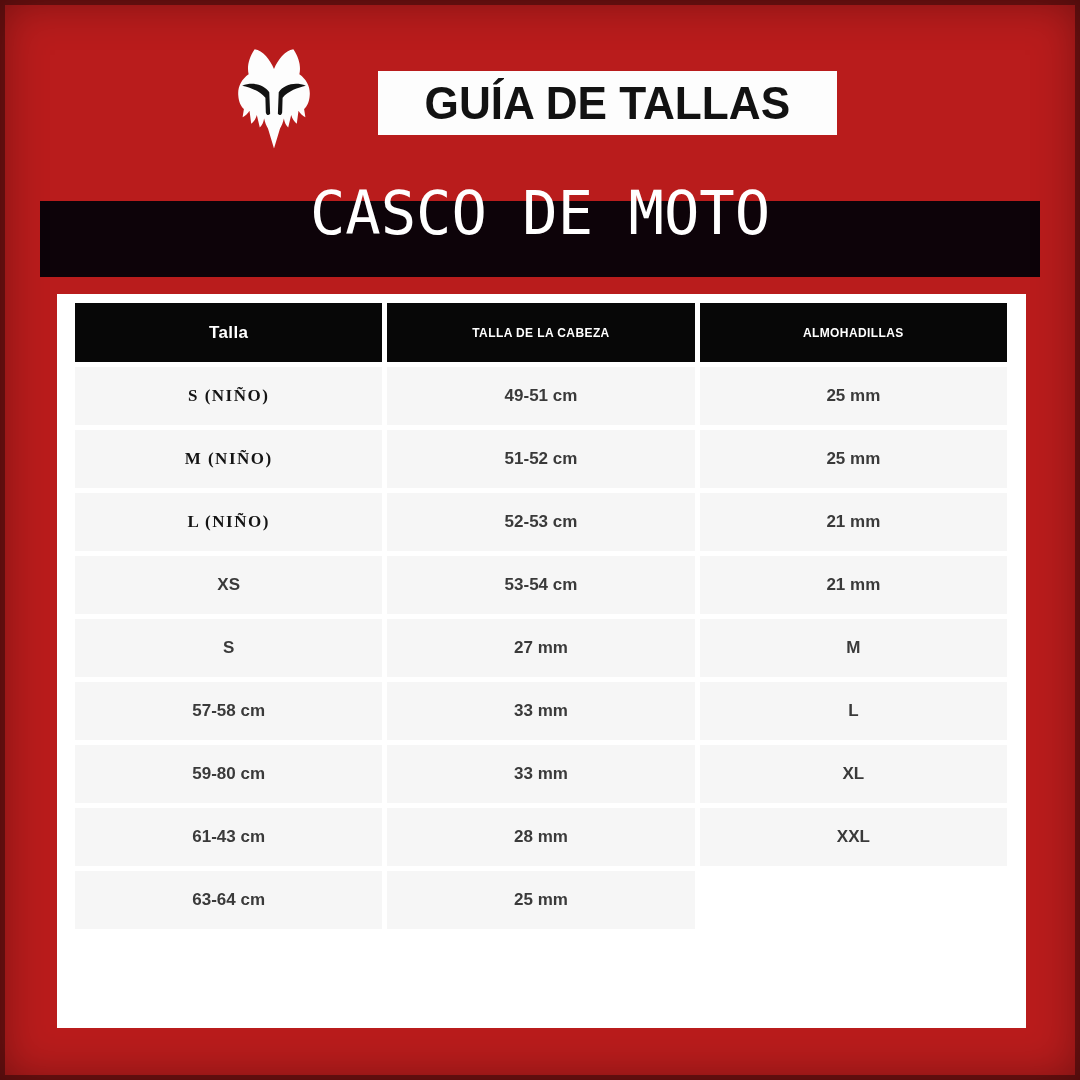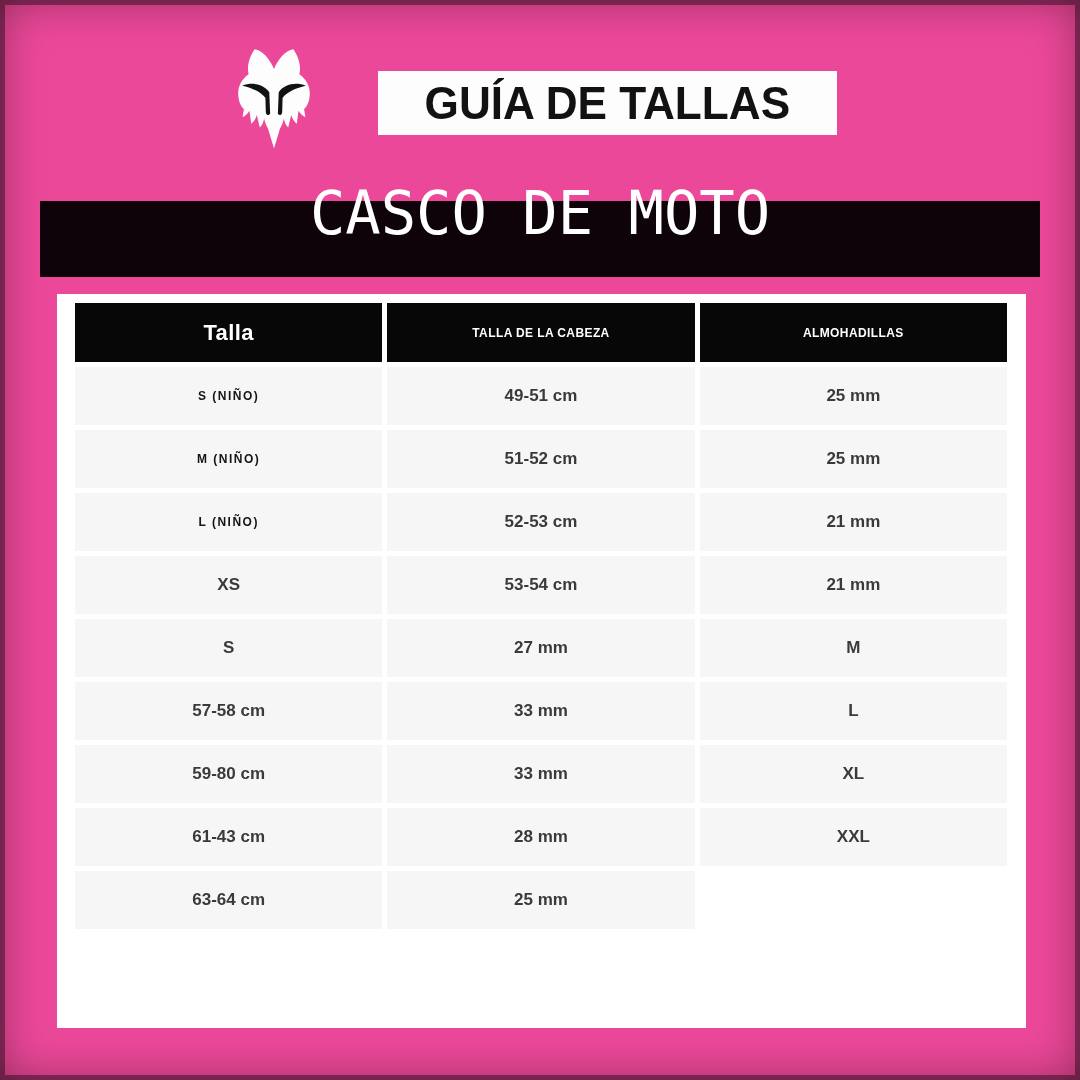--- a/index.html
+++ b/index.html
@@ -1,18 +1,18 @@
 <!DOCTYPE html>
 <html><head>
 <meta charset="utf-8">
 <style>
   html,body{margin:0;padding:0;background:#000;}
   .page{
     position:relative;width:1080px;height:1080px;overflow:hidden;
-    background:#ec4899;
+    background:#b91c1c;
     font-family:"Liberation Sans",sans-serif;
   }
   .page::after{
     content:"";position:absolute;inset:0;pointer-events:none;
     box-shadow:inset 0 0 0 5px rgba(0,0,0,.38), inset 0 0 46px rgba(0,0,0,.38);
   }
   
   .logo{position:absolute;left:231px;top:47px;width:86px;height:106px;}
   .logo svg{width:100%;height:100%;display:block;}
   .title-box{
@@ -35,28 +35,28 @@
   .card{position:absolute;left:57px;top:294px;width:969px;height:734px;background:#ffffff;}
   .size-table{
     position:absolute;left:18px;top:9px;width:932px;
     display:grid;grid-template-columns:1fr 1fr 1fr;
     grid-template-rows:59px;grid-auto-rows:58px;gap:5px;
   }
   .th{
     background:#070707;color:#ffffff;display:flex;align-items:center;justify-content:center;
     font-weight:bold;font-size:12px;letter-spacing:.4px;
   }
-  .th.sentence{font-size:22px;}
+  .th.sentence{font-size:17px;}
   .td{
     background:#f6f6f6;color:#3a3a3a;display:flex;align-items:center;justify-content:center;
     font-size:17px;
     font-weight:bold;
   }
   .td.mono{
-    font-family:Liberation Sans, sans-serif;font-weight:bold;font-size:12px;
+    font-family:Liberation Serif, serif;font-weight:bold;font-size:17px;
     letter-spacing:1.5px;color:#141414;
   }
 </style>
 </head>
 <body>
 
 <div class="page">
 
   <div class="logo">
     <svg viewBox="0 0 100 122" xmlns="http://www.w3.org/2000/svg" aria-hidden="true">

